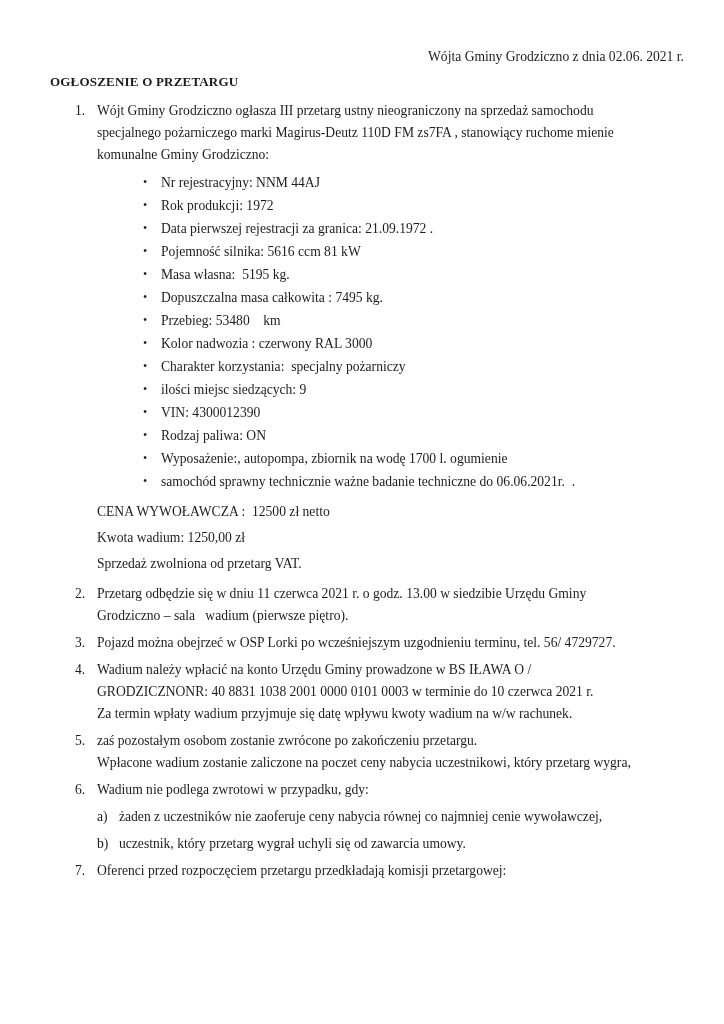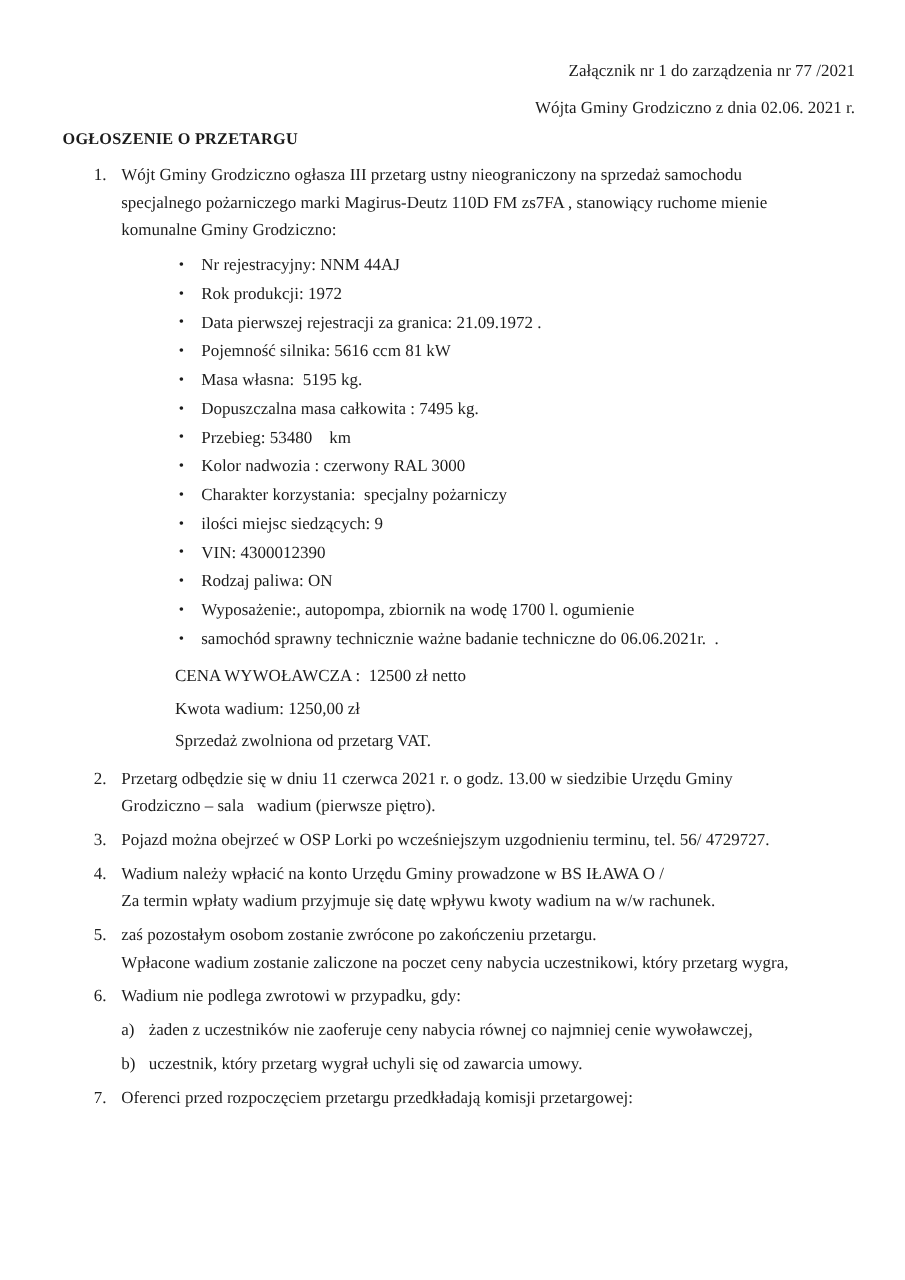--- a/index.html
+++ b/index.html
@@ -68,38 +68,36 @@
   .bullet-text {
     white-space: pre-wrap;
     flex: 1 1 auto;
   }
   .price-block {
     margin: 6px 0 6px 47px;
   }
   .price-line {
     line-height: 26px;
     white-space: pre-wrap;
-    margin-left: 43px;
   }
   .sub-item {
     display: flex;
     margin: 4px 0 5px 47px;
   }
   .sub-label {
     flex: 0 0 22px;
     line-height: 22px;
   }
 </style>
 </head>
 <body>
 
 <div class="page">
 
   <div class="header">
-    <div class="hline">Załącznik nr 1 do zarządzenia nr 77 /2021</div>
     <div class="hline">Wójta Gminy Grodziczno z dnia 02.06. 2021 r.</div>
   </div>
 
   <h1 class="title">OGŁOSZENIE O PRZETARGU</h1>
 
   <div class="num-item first">
     <span class="num">1.</span>
     <div class="item-body">
       <div class="line">Wójt Gminy Grodziczno ogłasza III przetarg ustny nieograniczony na sprzedaż samochodu</div>
       <div class="line">specjalnego pożarniczego marki Magirus-Deutz 110D FM zs7FA , stanowiący ruchome mienie</div>
@@ -184,20 +182,21 @@
     <span class="num">3.</span>
     <div class="item-body">
       <div class="line">Pojazd można obejrzeć w OSP Lorki po wcześniejszym uzgodnieniu terminu, tel. 56/ 4729727.</div>
     </div>
   </div>
 
   <div class="num-item">
     <span class="num">4.</span>
     <div class="item-body">
       <div class="line">Wadium należy wpłacić na konto Urzędu Gminy prowadzone w BS IŁAWA O /</div>
+      <div class="line">GRODZICZNONR: 40 8831 1038 2001 0000 0101 0003 w terminie do 10 czerwca 2021 r.</div>
       <div class="line">Za termin wpłaty wadium przyjmuje się datę wpływu kwoty wadium na w/w rachunek.</div>
     </div>
   </div>
 
   <div class="num-item">
     <span class="num">5.</span>
     <div class="item-body">
       <div class="line">zaś pozostałym osobom zostanie zwrócone po zakończeniu przetargu.</div>
       <div class="line">Wpłacone wadium zostanie zaliczone na poczet ceny nabycia uczestnikowi, który przetarg wygra,</div>
     </div>

